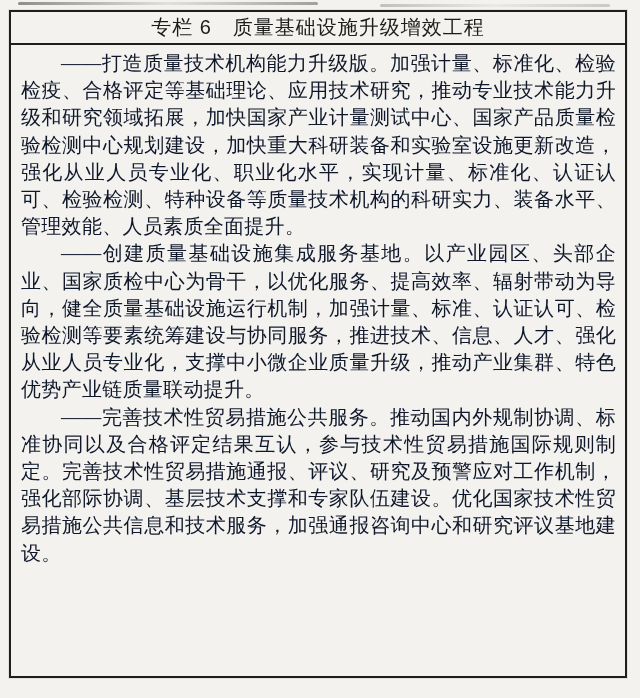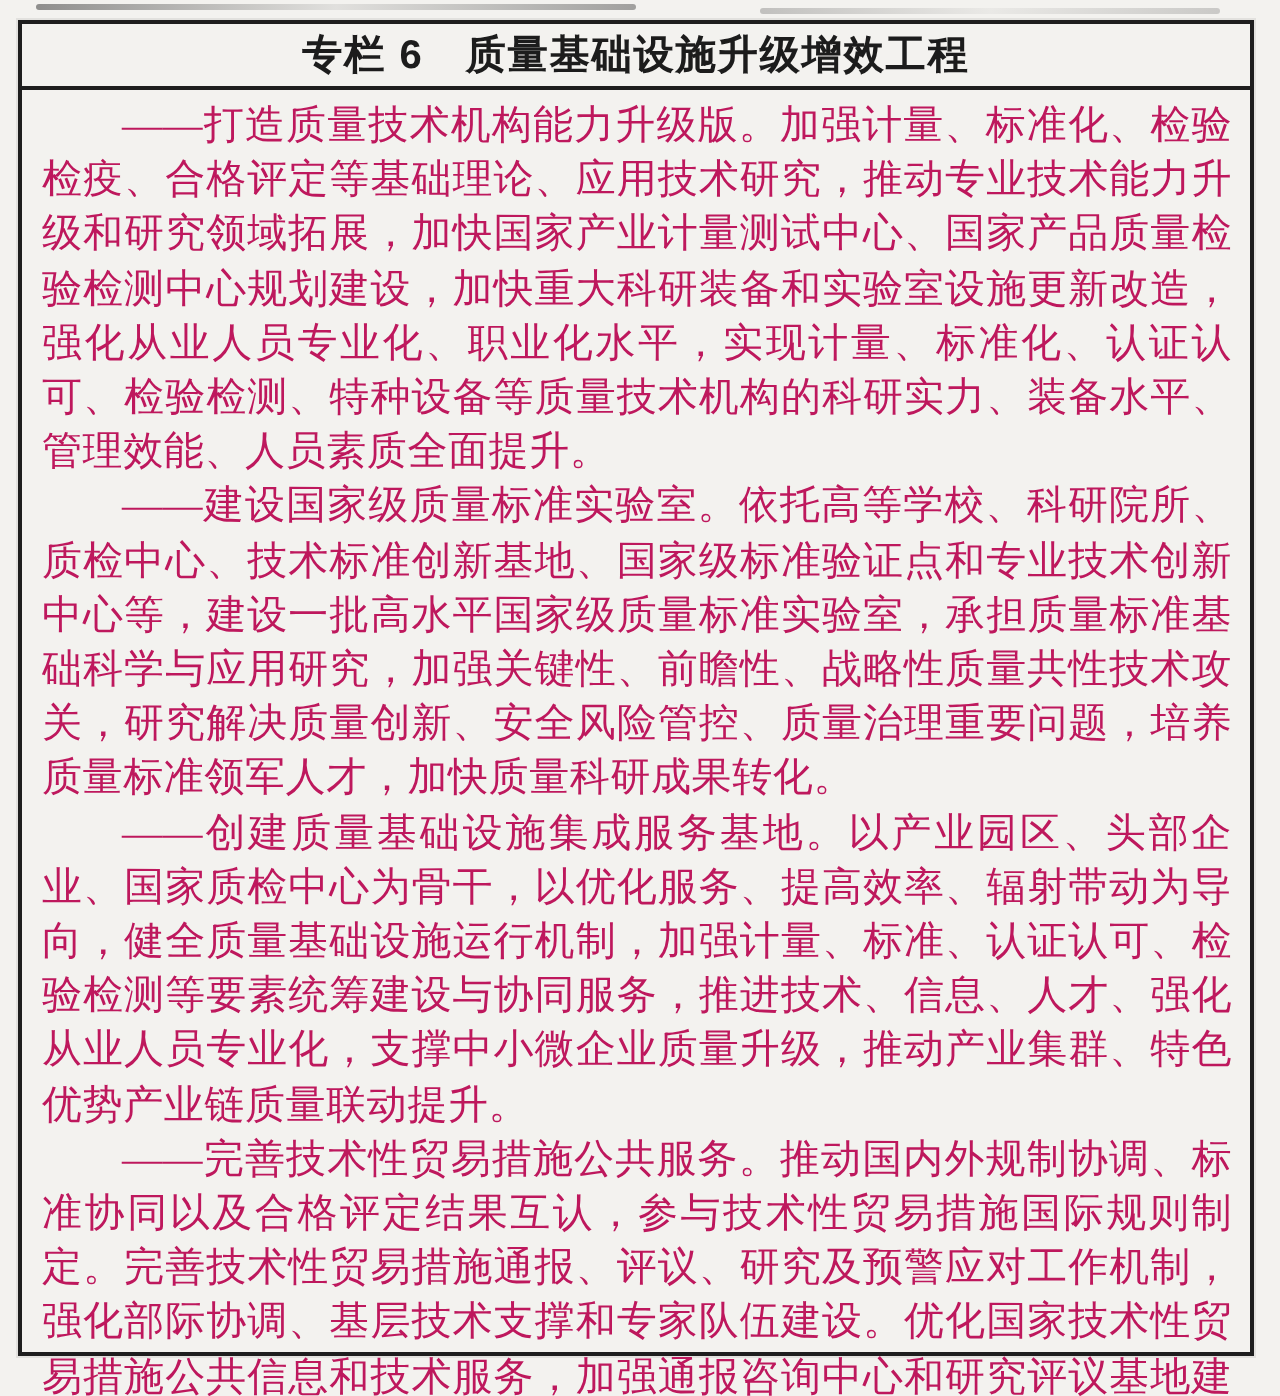--- a/index.html
+++ b/index.html
@@ -37,49 +37,48 @@
   }
   .title-row {
     height: 31px;
     border-bottom: 2px solid #1e1e1e;
     display: flex;
     align-items: center;
     justify-content: center;
   }
   .title {
     font-family: "Liberation Sans", "DejaVu Sans", sans-serif;
-    font-weight: bold;
+    font-weight: normal;
     font-size: 20px;
     letter-spacing: 1px;
     color: #1c1c1c;
     white-space: nowrap;
   }
   .body-cell {
     padding: 5px 9px 0 10px;
   }
   .body-cell p {
     margin: 0;
     text-indent: 2em;
     font-size: 20px;
     line-height: 27.2px;
     letter-spacing: 0.3px;
     text-align: justify;
     text-justify: inter-ideograph;
-    color: #be185d;
+    color: #0f172a;
   }
 </style>
 </head>
 <body>
 
 <div class="scan-streak streak-a"></div>
 <div class="scan-streak streak-b"></div>
 
 <div class="box">
   <div class="title-row">
     <span class="title">专栏 6　质量基础设施升级增效工程</span>
   </div>
   <div class="body-cell">
     <p>——打造质量技术机构能力升级版。加强计量、标准化、检验检疫、合格评定等基础理论、应用技术研究，推动专业技术能力升级和研究领域拓展，加快国家产业计量测试中心、国家产品质量检验检测中心规划建设，加快重大科研装备和实验室设施更新改造，强化从业人员专业化、职业化水平，实现计量、标准化、认证认可、检验检测、特种设备等质量技术机构的科研实力、装备水平、管理效能、人员素质全面提升。</p>
-    <p>——建设国家级质量标准实验室。依托高等学校、科研院所、质检中心、技术标准创新基地、国家级标准验证点和专业技术创新中心等，建设一批高水平国家级质量标准实验室，承担质量标准基础科学与应用研究，加强关键性、前瞻性、战略性质量共性技术攻关，研究解决质量创新、安全风险管控、质量治理重要问题，培养质量标准领军人才，加快质量科研成果转化。</p>
     <p>——创建质量基础设施集成服务基地。以产业园区、头部企业、国家质检中心为骨干，以优化服务、提高效率、辐射带动为导向，健全质量基础设施运行机制，加强计量、标准、认证认可、检验检测等要素统筹建设与协同服务，推进技术、信息、人才、强化从业人员专业化，支撑中小微企业质量升级，推动产业集群、特色优势产业链质量联动提升。</p>
     <p>——完善技术性贸易措施公共服务。推动国内外规制协调、标准协同以及合格评定结果互认，参与技术性贸易措施国际规则制定。完善技术性贸易措施通报、评议、研究及预警应对工作机制，强化部际协调、基层技术支撑和专家队伍建设。优化国家技术性贸易措施公共信息和技术服务，加强通报咨询中心和研究评议基地建设。</p>
   </div>
 </div>
 
 </body></html>

